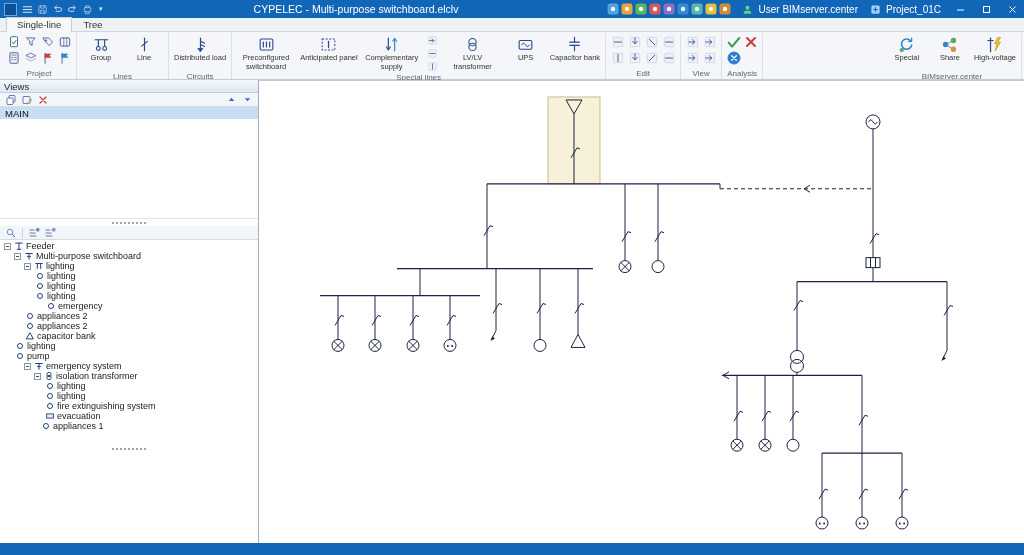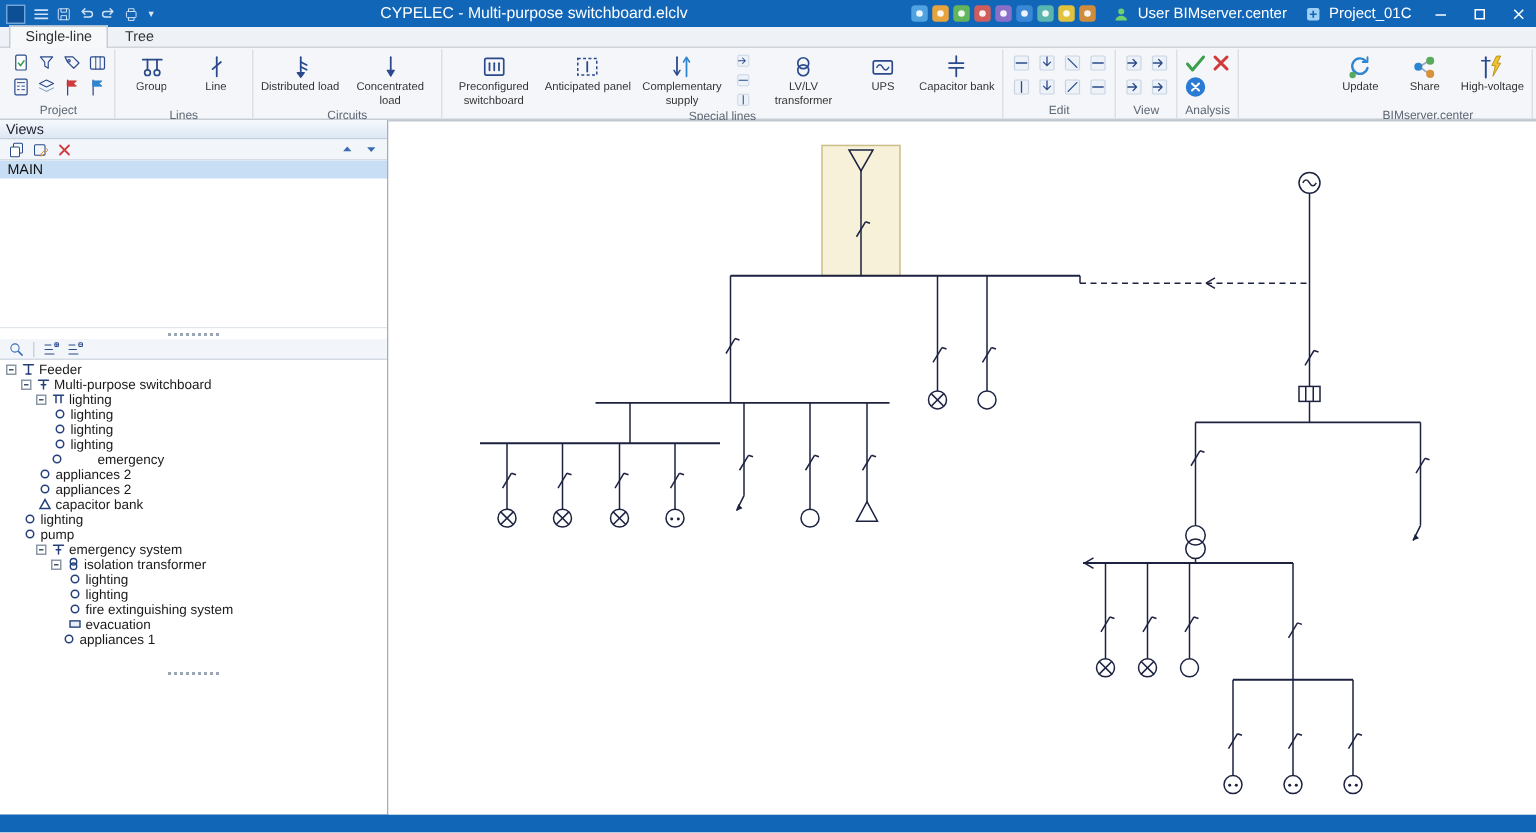--- a/index.html
+++ b/index.html
@@ -287,29 +287,20 @@
             <div class="bicon">
               <svg viewBox="0 0 24 24" width="19" height="19">
                 <path d="M12 4v13" stroke="#2a4a8c" stroke-width="1.5" fill="none" stroke-linecap="round" stroke-linejoin="round"></path>
                 <path d="M12 8l5 2.5" stroke="#2a4a8c" stroke-width="1.5" fill="none" stroke-linecap="round" stroke-linejoin="round"></path>
                 <path d="M12 12l5 2.5" stroke="#2a4a8c" stroke-width="1.5" fill="none" stroke-linecap="round" stroke-linejoin="round"></path>
                 <path d="M9 17h6l-3 4z" stroke="#2a4a8c" stroke-width="1" fill="#2a4a8c" stroke-linecap="round" stroke-linejoin="round"></path>
               </svg>
             </div>
             <div class="blabel">Distributed load</div>
           </div>
-          <div class="bigbtn">
-            <div class="bicon">
-              <svg viewBox="0 0 24 24" width="19" height="19">
-                <path d="M12 4v11" stroke="#2a4a8c" stroke-width="1.5" fill="none" stroke-linecap="round" stroke-linejoin="round"></path>
-                <path d="M9 15h6l-3 5z" stroke="#2a4a8c" stroke-width="1" fill="#2a4a8c" stroke-linecap="round" stroke-linejoin="round"></path>
-              </svg>
-            </div>
-            <div class="blabel">Concentrated load</div>
-          </div>
         </div>
         <div class="rlabel">Circuits</div>
       </div>
       <div class="rgroup">
         <div class="rcontent">
           <div class="bigbtn">
             <div class="bicon">
               <svg viewBox="0 0 24 24" width="19" height="19">
                 <rect x="4" y="5" width="16" height="14" rx="1.5" stroke="#2a4a8c" fill="none" stroke-width="1.4"></rect>
                 <path d="M8 9v6" stroke="#2a4a8c" stroke-width="1.5" fill="none" stroke-linecap="round" stroke-linejoin="round"></path>
@@ -503,21 +494,21 @@
       <div class="rgroup" style="margin-left: auto;">
         <div class="rcontent">
           <div class="bigbtn">
             <div class="bicon">
               <svg viewBox="0 0 24 24" width="19" height="19">
                 <path d="M18.5 13a6.5 6.5 0 1 1-1.6-6" stroke="#2e86d0" stroke-width="2" fill="none" stroke-linecap="round" stroke-linejoin="round"></path>
                 <path d="M18.5 4v4h-4" stroke="#2e86d0" stroke-width="1.6" fill="none" stroke-linecap="round" stroke-linejoin="round"></path>
                 <circle cx="6" cy="19" r="2" stroke="#58ab5c" fill="#58ab5c" stroke-width="1.4"></circle>
               </svg>
             </div>
-            <div class="blabel">Update</div>
+            <div class="blabel">Special</div>
           </div>
           <div class="bigbtn">
             <div class="bicon">
               <svg viewBox="0 0 24 24" width="19" height="19">
                 <path d="M8 12l8-5M8 12l8 6" stroke="#9aa7b8" stroke-width="1.4" fill="none" stroke-linecap="round" stroke-linejoin="round"></path>
                 <circle cx="7" cy="12" r="2.7" stroke="#2e86d0" fill="#2e86d0" stroke-width="1.4"></circle>
                 <circle cx="17" cy="7" r="2.7" stroke="#58ab5c" fill="#58ab5c" stroke-width="1.4"></circle>
                 <circle cx="17" cy="18" r="2.7" stroke="#d8923a" fill="#d8923a" stroke-width="1.4"></circle>
               </svg>
             </div>
@@ -647,21 +638,21 @@
             <span>lighting</span>
           </div>
           <div class="trow" style="padding-left: 34px;">
             <div class="tico">
               <svg viewBox="0 0 12 12" width="10" height="10">
                 <circle cx="6" cy="6" r="3" stroke="#24407a" fill="none" stroke-width="1.2"></circle>
               </svg>
             </div>
             <span>lighting</span>
           </div>
-          <div class="trow" style="padding-left: 32px; gap: 20px;">
+          <div class="trow" style="padding-left: 45px;">
             <div class="tico">
               <svg viewBox="0 0 12 12" width="10" height="10">
                 <circle cx="6" cy="6" r="3" stroke="#24407a" fill="none" stroke-width="1.2"></circle>
               </svg>
             </div>
             <span>emergency</span>
           </div>
           <div class="trow" style="padding-left: 24px;">
             <div class="tico">
               <svg viewBox="0 0 12 12" width="10" height="10">

